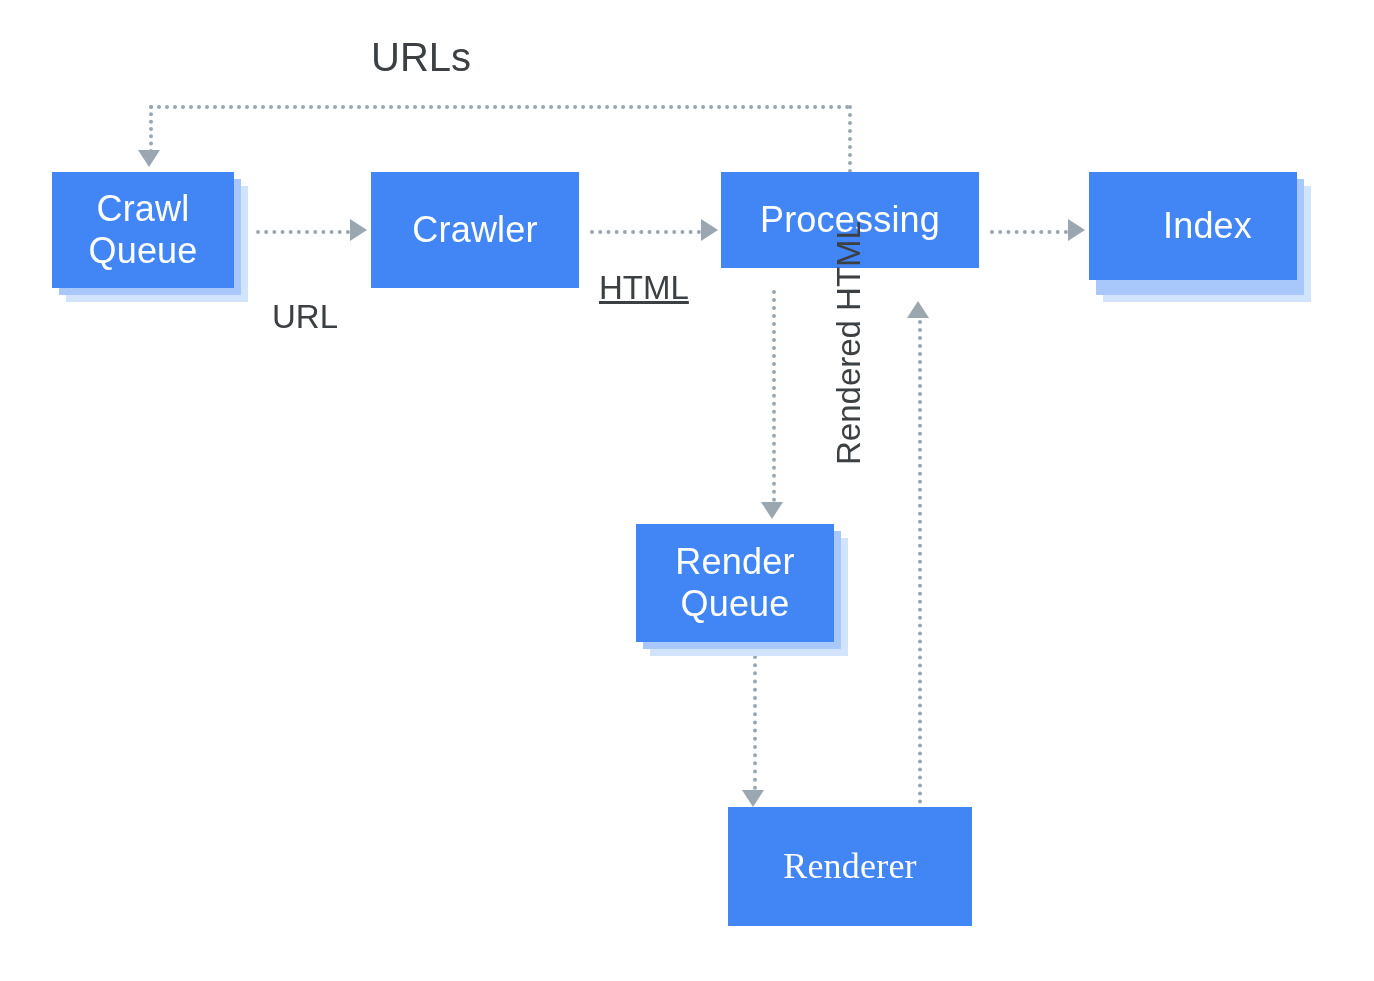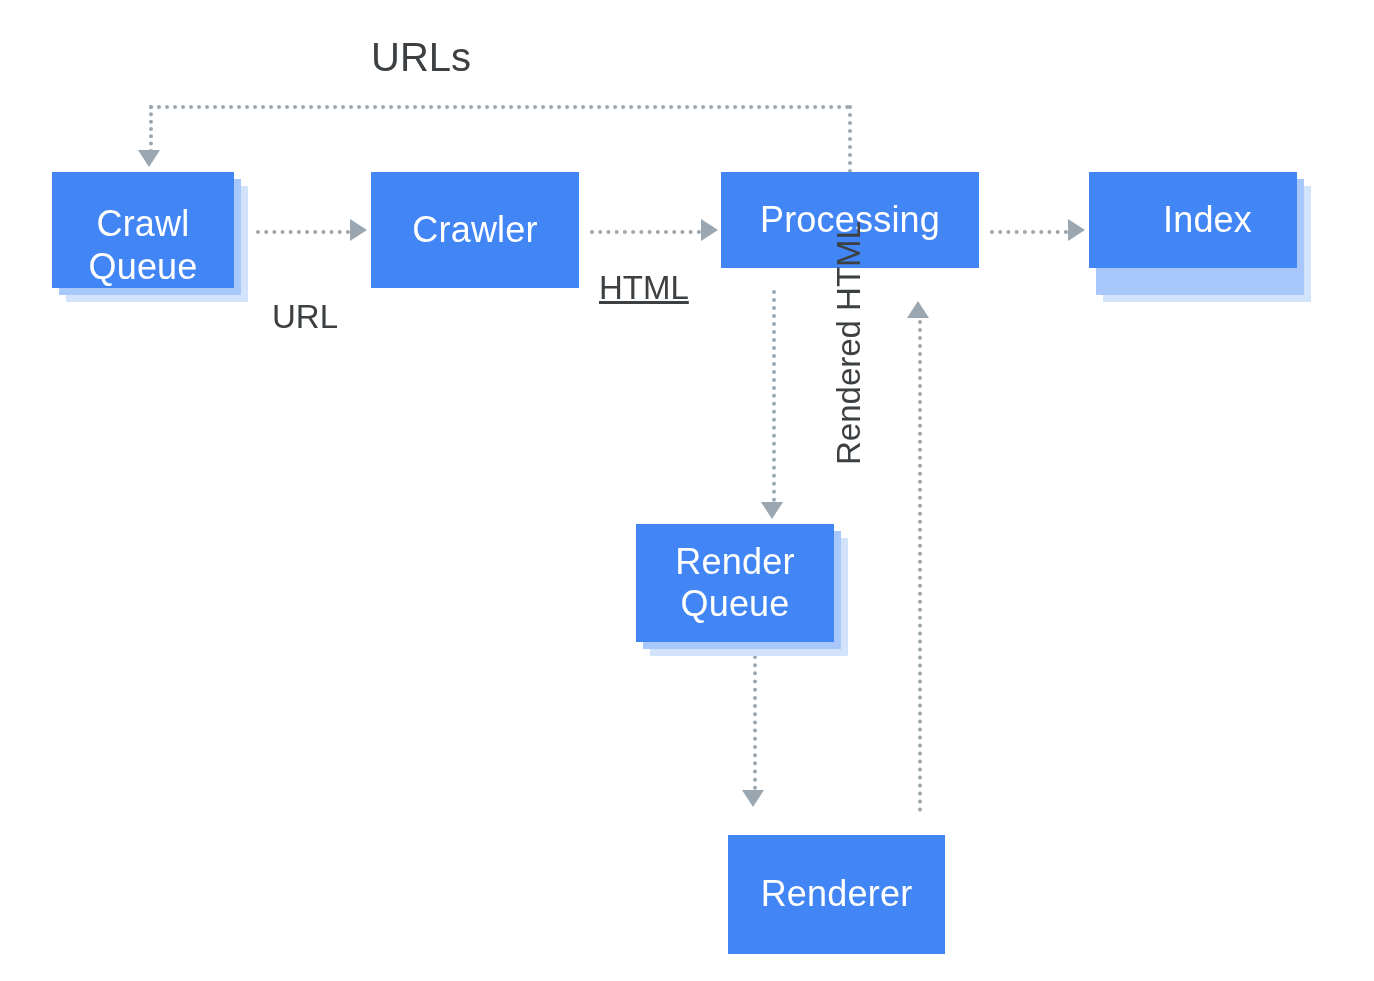--- a/index.html
+++ b/index.html
@@ -121,47 +121,47 @@
   <div class="arrow arrow-down" style="left:761px; top:502px;"></div>
 
   <div class="dot-v" style="left:753px; top:655px; height:135px;"></div>
   <div class="arrow arrow-down" style="left:742px; top:790px;"></div>
 
   <div class="dot-v" style="left:918px; top:320px; height:492px;"></div>
   <div class="arrow arrow-up" style="left:907px; top:301px;"></div>
 
   <div class="stack-layer stack-back" style="left:66px; top:186px; width:182px; height:116px;"></div>
   <div class="stack-layer stack-mid" style="left:59px; top:179px; width:182px; height:116px;"></div>
-  <div class="node" style="left:52px; top:172px; width:182px; height:116px;align-items:flex-end;">
+  <div class="node" style="left:52px; top:172px; width:182px; height:116px;">
     <span class="node-label">Crawl
 Queue</span>
   </div>
 
   <div class="node" style="left:371px; top:172px; width:208px; height:116px;">
     <span class="node-label">Crawler</span>
   </div>
 
   <div class="node" style="left:721px; top:172px; width:258px; height:96px;">
     <span class="node-label">Processing</span>
   </div>
 
   <div class="stack-layer stack-back" style="left:1103px; top:186px; width:208px; height:116px;"></div>
   <div class="stack-layer stack-mid" style="left:1096px; top:179px; width:208px; height:116px;"></div>
-  <div class="node" style="left:1089px; top:172px; width:208px; height:96px;padding-left:29px;">
+  <div class="node" style="left:1089px; top:172px; width:208px; height:108px;padding-left:29px;">
     <span class="node-label">Index</span>
   </div>
 
   <div class="stack-layer stack-back" style="left:650px; top:538px; width:198px; height:118px;"></div>
   <div class="stack-layer stack-mid" style="left:643px; top:531px; width:198px; height:118px;"></div>
   <div class="node" style="left:636px; top:524px; width:198px; height:118px;">
     <span class="node-label">Render
 Queue</span>
   </div>
 
-  <div class="node" style="left:728px; top:835px; width:217px; height:119px;">
+  <div class="node" style="left:728px; top:807px; width:244px; height:119px;font-family:Liberation Serif, serif;">
     <span class="node-label">Renderer</span>
   </div>
 
   <div class="edge-label" style="left:371px; top:37px; font-size:40px;">URLs</div>
 
   <div class="edge-label" style="left:272px; top:271px;margin-top:29px;">URL</div>
 
   <div class="edge-label" style="left:599px; top:271px;text-decoration:underline;">HTML</div>
 
   <div class="edge-label rot" style="left: 865px; top: 432px; transform-origin: left bottom;">Rendered HTML</div>

